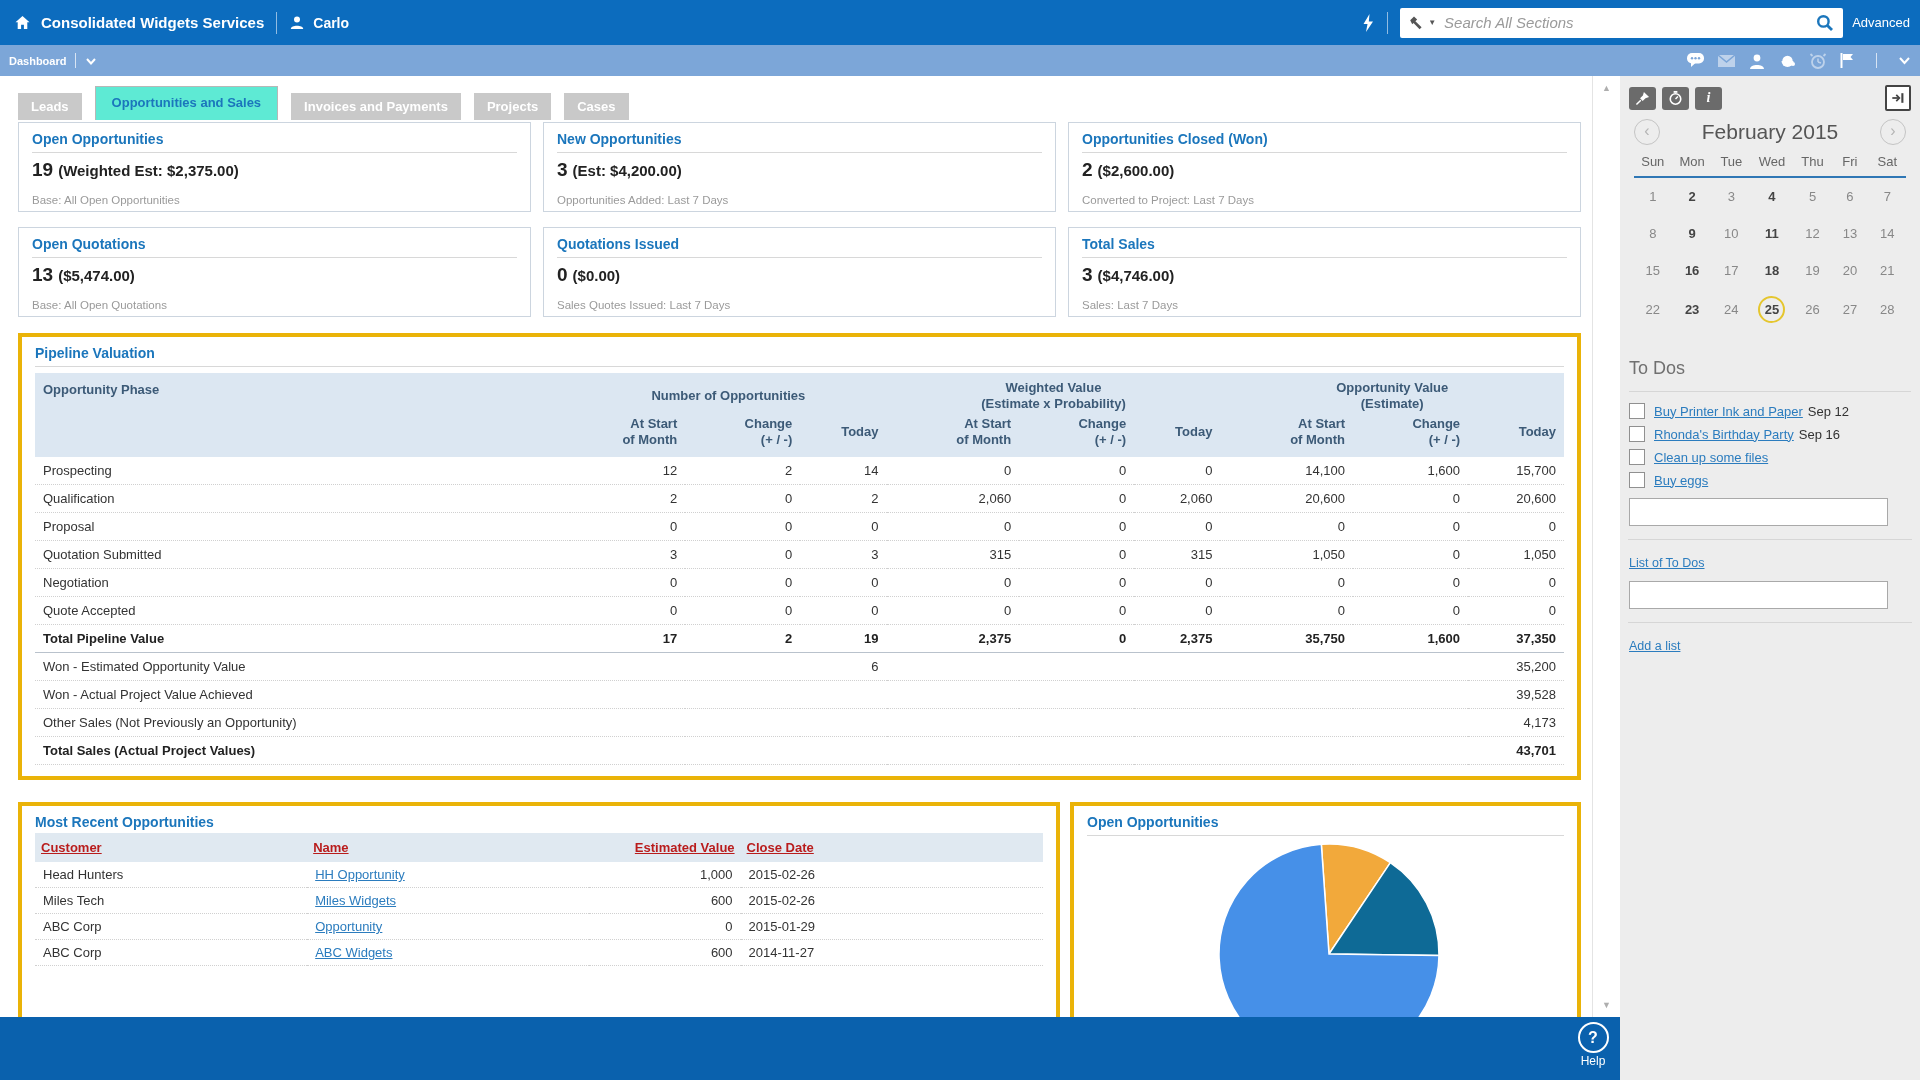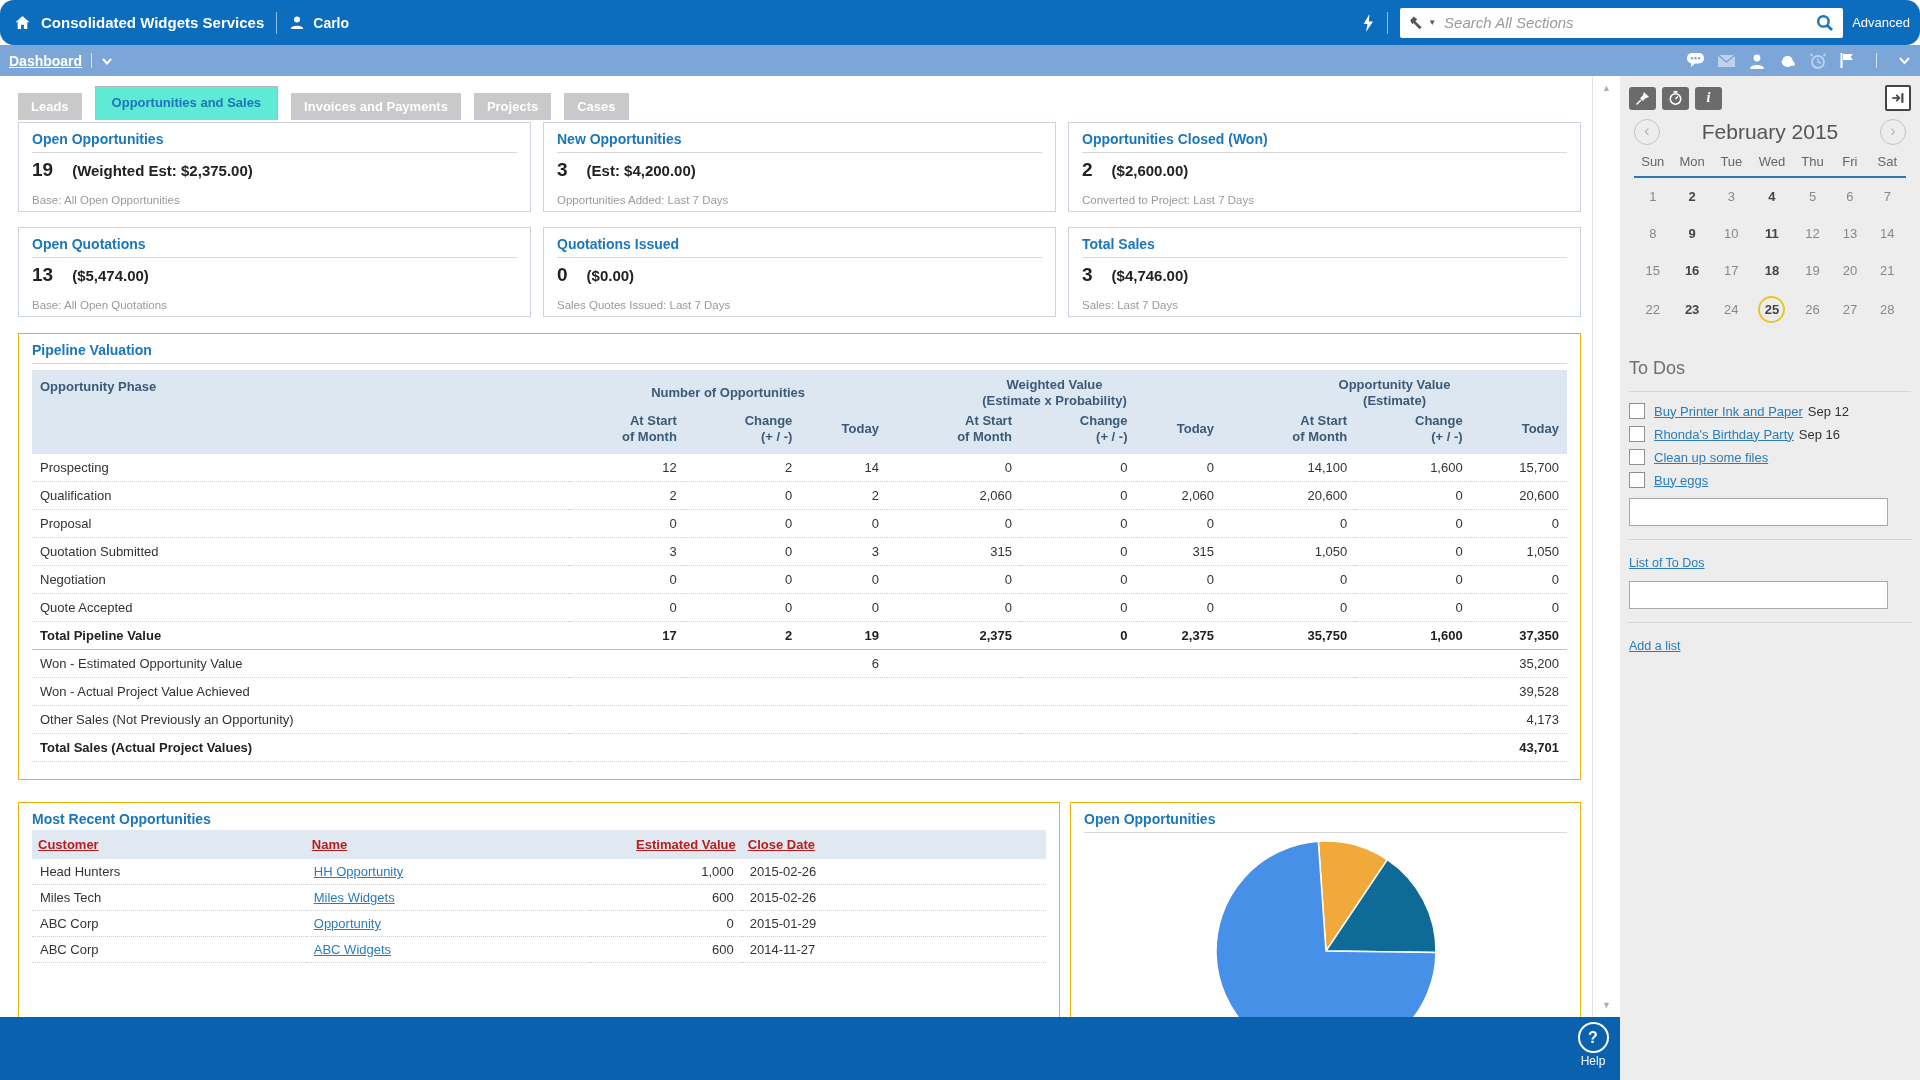--- a/index.html
+++ b/index.html
@@ -2,63 +2,63 @@
 <html><head>
 <meta charset="utf-8">
 <style>
   html,body{margin:0;padding:0;}
   body{width:1920px;height:1080px;position:relative;overflow:hidden;background:#fff;
        font-family:"Liberation Sans",sans-serif;color:#333;}
   svg{display:block;}
 
   
   .topbar{position:absolute;left:0;top:0;width:1920px;height:45px;background:#0c6cbe;
-          display:flex;align-items:center;color:#fff;z-index:5;border-radius:14px;}
+          display:flex;align-items:center;color:#fff;z-index:5;}
   .topbar-left{display:flex;align-items:center;padding-left:14px;}
   .app-title{font-size:15px;font-weight:bold;margin-left:10px;}
   .vsep{width:1px;height:22px;background:rgba(255,255,255,.55);margin:0 12px;}
   .user-name{font-size:14px;font-weight:bold;margin-left:8px;}
   .topbar-right{margin-left:auto;display:flex;align-items:center;padding-right:10px;}
   .searchbox{width:443px;height:30px;background:#fff;border-radius:2px;display:flex;
              align-items:center;padding:0 8px;box-sizing:border-box;}
   .search-caret{font-size:8px;color:#555;margin:0 6px 0 4px;}
   .search-input{flex:1;border:none;outline:none;font-size:15px;font-style:italic;color:#444;
                 font-family:"Liberation Sans",sans-serif;background:transparent;}
   .search-input::placeholder{color:#9a9a9a;font-style:italic;}
   .advanced{font-size:13px;margin-left:9px;color:#fff;}
 
   
   .navbar{position:absolute;left:0;top:45px;width:1920px;height:31px;background:#7ca6d8;
           display:flex;align-items:center;color:#fff;z-index:5;}
-  .nav-title{font-size:14px;font-weight:bold;padding-left:9px;text-decoration:underline;}
+  .nav-title{font-size:11px;font-weight:bold;padding-left:9px;}
   .nav-sep{width:1px;height:15px;background:rgba(255,255,255,.7);margin:0 9px;}
   .navbar-icons{margin-left:auto;display:flex;align-items:center;gap:12px;padding-right:9px;}
   .dim{opacity:.5;}
 
   
   .tabs{position:absolute;left:18px;top:86px;display:flex;align-items:flex-end;z-index:2;}
   .tab{background:#c9c9c9;color:#fff;font-size:13px;font-weight:bold;
        padding:6px 13px;margin-right:13px;white-space:nowrap;}
   .tab.active{background:#5eead4;color:#1b76bc;border:1px solid #b7b7b7;border-bottom:none;
        padding:8px 16px 10px;}
 
   
   .cards-row{position:absolute;left:18px;display:flex;gap:12px;}
   #cards-row-1{top:122px;} #cards-row-2{top:227px;}
   .card{width:513px;height:90px;box-sizing:border-box;border:1px solid #ccd5df;background:#fff;
         padding:8px 13px;}
   .card-title{color:#1b76bc;font-weight:bold;font-size:14px;}
   .title-rule{height:1px;background:#d8d8d8;margin:5px 0 6px;}
   .card-value{font-weight:bold;color:#222;}
   .card-value .big{font-size:19px;}
-  .card-value .rest{font-size:15px;margin-left:19px;}
+  .card-value .rest{font-size:15px;margin-left:5px;}
   .card-foot{color:#9a9a9a;font-size:11.5px;margin-top:13px;}
 
   
-  .panel{position:absolute;box-sizing:border-box;border:1px solid #eab308;background:#fff;
+  .panel{position:absolute;box-sizing:border-box;border:4px solid #eab308;background:#fff;
          padding:8px 13px;}
   .panel-title{color:#1b76bc;font-weight:bold;font-size:14px;}
   .panel-foot{color:#9a9a9a;font-size:11.5px;margin-top:10px;}
   #pipeline-panel{left:18px;top:333px;width:1563px;height:447px;}
   #recent-panel{left:18px;top:802px;width:1042px;height:215px;overflow:hidden;border-bottom:none;}
   #pie-panel{left:1070px;top:802px;width:511px;height:215px;overflow:hidden;border-bottom:none;}
 
   
   #pipeline-table{width:100%;border-collapse:collapse;table-layout:fixed;margin-top:2px;}
   #pipeline-table thead th{background:#dce7f2;color:#3c5a77;font-size:13px;font-weight:bold;}

